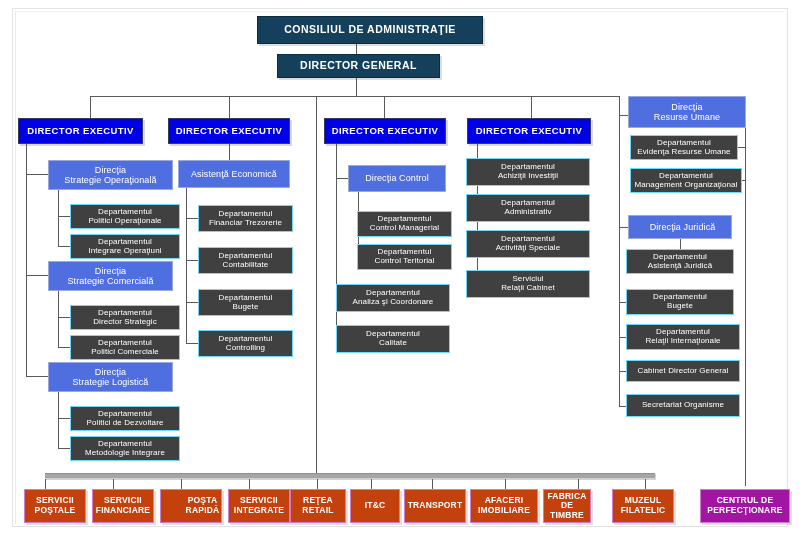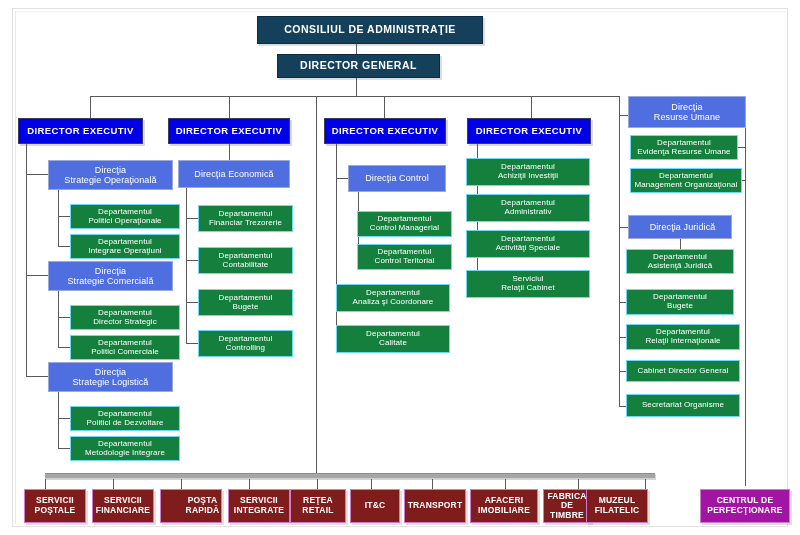--- a/index.html
+++ b/index.html
@@ -65,28 +65,28 @@
   }
   
   .mblue {
     background: #4f6fe0;
     border: 1px solid #9aa8dd;
     font-size: 9px;
     font-weight: normal;
   }
   
   .cyan {
-    background: #15803d;
+    background: #404040;
     border: 1px solid #6fd9f7;
     font-size: 8px;
     font-weight: normal;
   }
   
   .purple {
-    background: #7f1d1d;
+    background: #c2410c;
     border: 1px solid #d07ad0;
     font-weight: bold;
     font-size: 8.5px;
     letter-spacing: .2px;
     box-shadow: 2px 2px 0 rgba(150,150,150,.3);
   }
   .purple.wide { background:#a215a2; }
 
   
   .ln {
@@ -184,21 +184,21 @@
   <div class="box cyan" style="left:70px; top:436px; width:110px; height:25px;">
     <span><span>Departamentul</span><br><span>Metodologie Integrare</span></span>
   </div>
 
   <div class="box blue" style="left:168px; top:118px; width:122px; height:26px;">
     <span>DIRECTOR EXECUTIV</span>
   </div>
   <div class="ln v" style="left:229px; top:144px; height:16px;"></div>
 
   <div class="box mblue" style="left:178px; top:160px; width:112px; height:28px;">
-    <span>Direcţia Economică</span>
+    <span>Asistenţă Economică</span>
   </div>
   <div class="ln v" style="left:186px; top:188px; height:155px;"></div>
 
   <div class="ln h" style="left:186px; top:218px; width:12px;"></div>
   <div class="box cyan" style="left:198px; top:205px; width:95px; height:27px;">
     <span><span>Departamentul</span><br><span>Financiar Trezorerie</span></span>
   </div>
   <div class="ln h" style="left:186px; top:260px; width:12px;"></div>
   <div class="box cyan" style="left:198px; top:247px; width:95px; height:27px;">
     <span><span>Departamentul</span><br><span>Contabilitate</span></span>
@@ -339,21 +339,21 @@
       </div>
       <div class="box purple" style="left: 404px; top: 489px; width: 62px; height: 34px;">
         <span>TRANSPORT</span>
       </div>
       <div class="box purple" style="left: 470px; top: 489px; width: 68px; height: 34px;">
         <span>AFACERI<br>IMOBILIARE</span>
       </div>
       <div class="box purple" style="left: 543px; top: 489px; width: 48px; height: 34px;">
         <span>FABRICA DE<br>TIMBRE</span>
       </div>
-      <div class="box purple" style="left: 586px; top: 489px; width: 62px; height: 34px;">
+      <div class="box purple" style="left: 612px; top: 489px; width: 62px; height: 34px;">
         <span>MUZEUL<br>FILATELIC</span>
       </div>
     </div>
 
   <div class="box purple wide" style="left:700px; top:489px; width:90px; height:34px;">
     <span><span>CENTRUL DE</span><br><span>PERFECŢIONARE</span></span>
   </div>
 
 </div>
 

